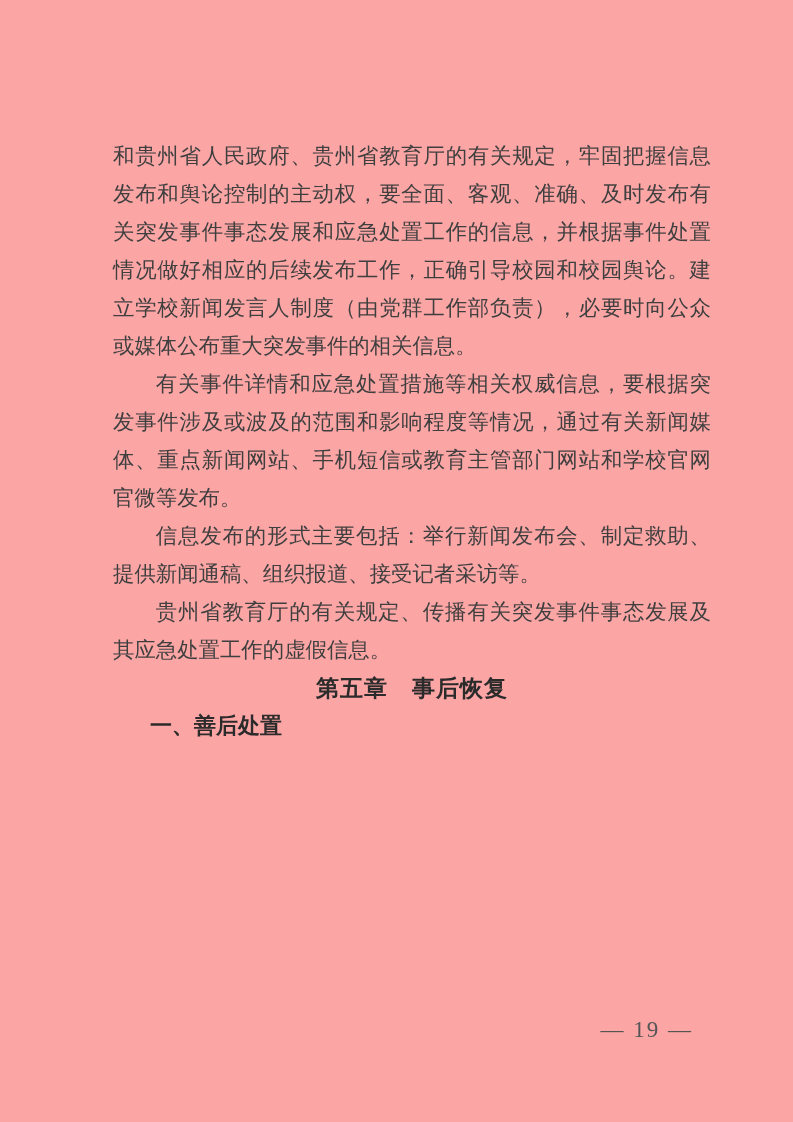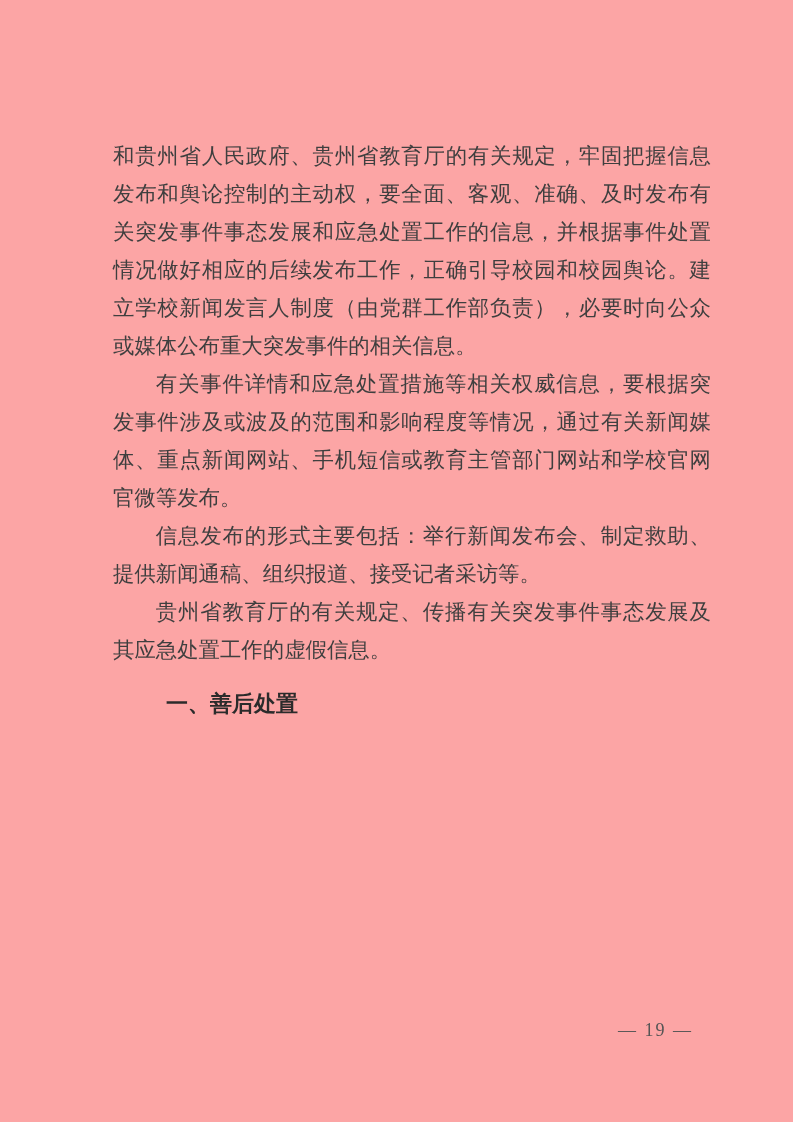--- a/index.html
+++ b/index.html
@@ -40,46 +40,47 @@
     font-family: "Liberation Sans", "DejaVu Sans", sans-serif;
     font-weight: bold;
     font-size: 23px;
     line-height: 38px;
     text-align: center;
     text-indent: 0;
     color: #2b2b2b;
     letter-spacing: 1px;
   }
   .section-heading {
-    margin: 16px;
+    margin: 0;
     padding: 0;
     font-family: "Liberation Sans", "DejaVu Sans", sans-serif;
     font-weight: bold;
     font-size: 22px;
     line-height: 38px;
     text-align: left;
     text-indent: 37px;
     color: #2b2b2b;
   }
   .page-footer {
     position: absolute;
     top: 1018px;
     right: 100px;
-    font-size: 18px;
+    font-size: 23px;
     line-height: 24px;
     color: #555555;
     letter-spacing: 2px;
     font-family: "Liberation Serif", "DejaVu Serif", serif;
   }
 </style>
 </head>
 <body>
 
 <div class="page">
   <div class="content">
     <p class="para no-indent">和贵州省人民政府、贵州省教育厅的有关规定，牢固把握信息发布和舆论控制的主动权，要全面、客观、准确、及时发布有关突发事件事态发展和应急处置工作的信息，并根据事件处置情况做好相应的后续发布工作，正确引导校园和校园舆论。建立学校新闻发言人制度（由党群工作部负责），必要时向公众或媒体公布重大突发事件的相关信息。</p>
     <p class="para">有关事件详情和应急处置措施等相关权威信息，要根据突发事件涉及或波及的范围和影响程度等情况，通过有关新闻媒体、重点新闻网站、手机短信或教育主管部门网站和学校官网官微等发布。</p>
     <p class="para">信息发布的形式主要包括：举行新闻发布会、制定救助、提供新闻通稿、组织报道、接受记者采访等。</p>
     <p class="para">贵州省教育厅的有关规定、传播有关突发事件事态发展及其应急处置工作的虚假信息。</p>
+    <h2 class="chapter-heading">第五章　事后恢复</h2>
     <h3 class="section-heading">一、善后处置</h3>
   </div>
   <div class="page-footer">— 19 —</div>
 </div>
 
 </body></html>

